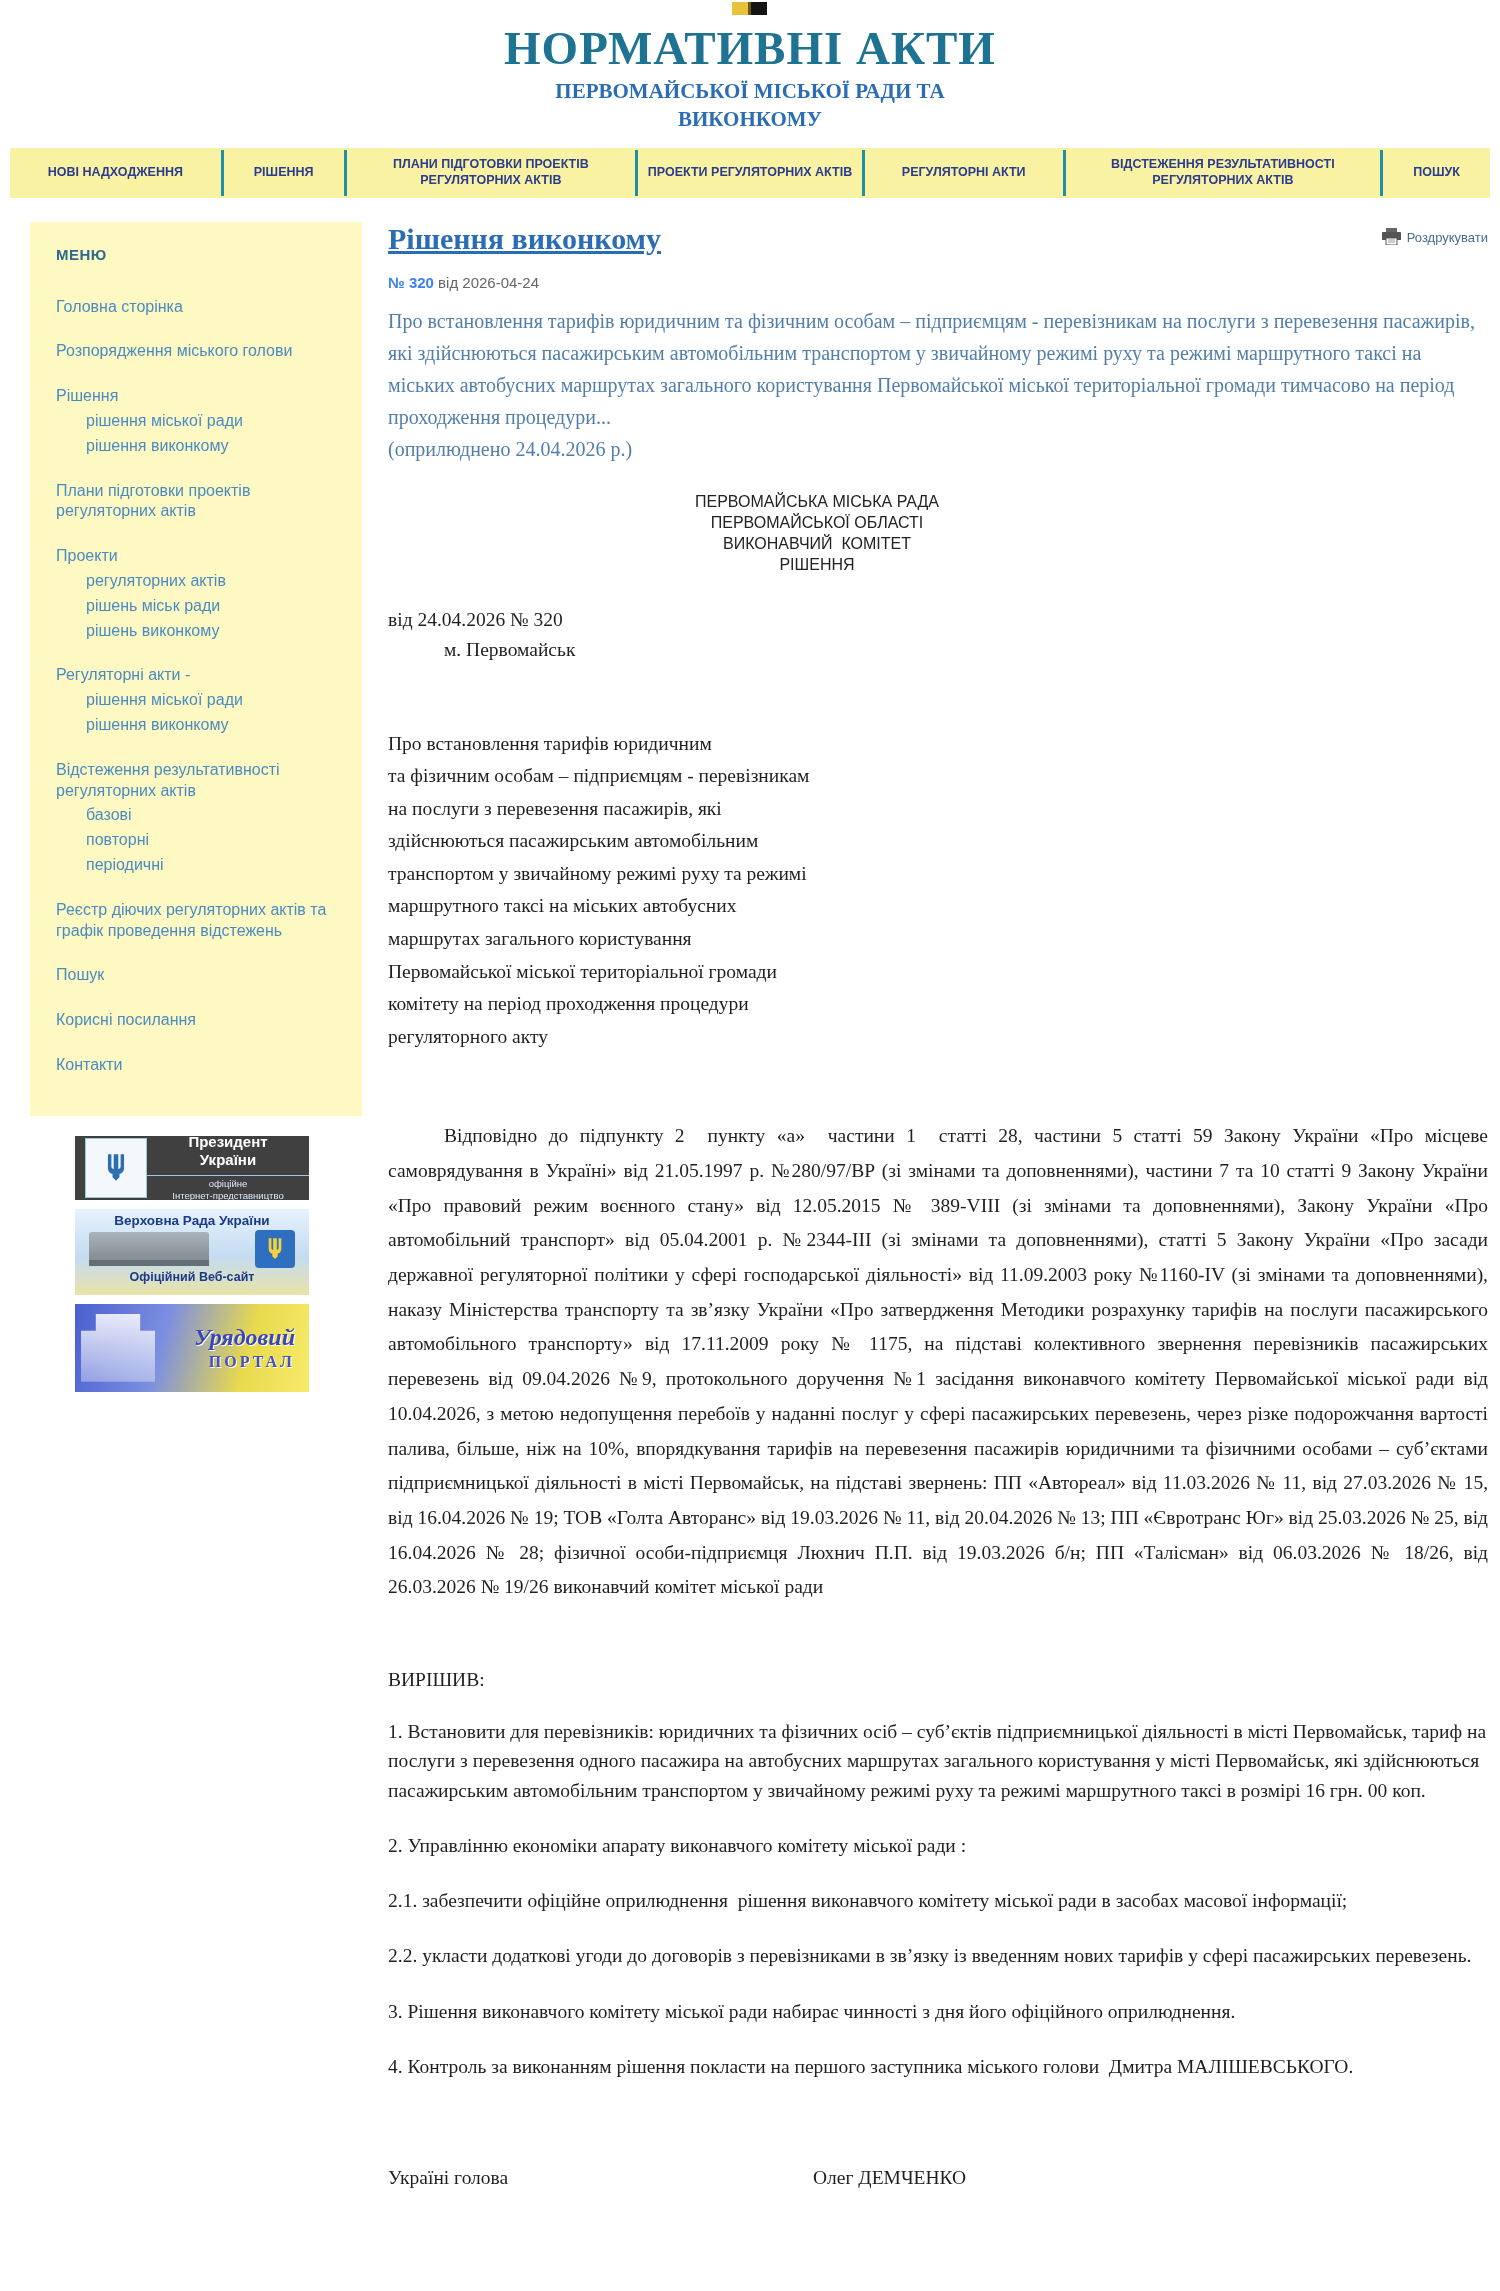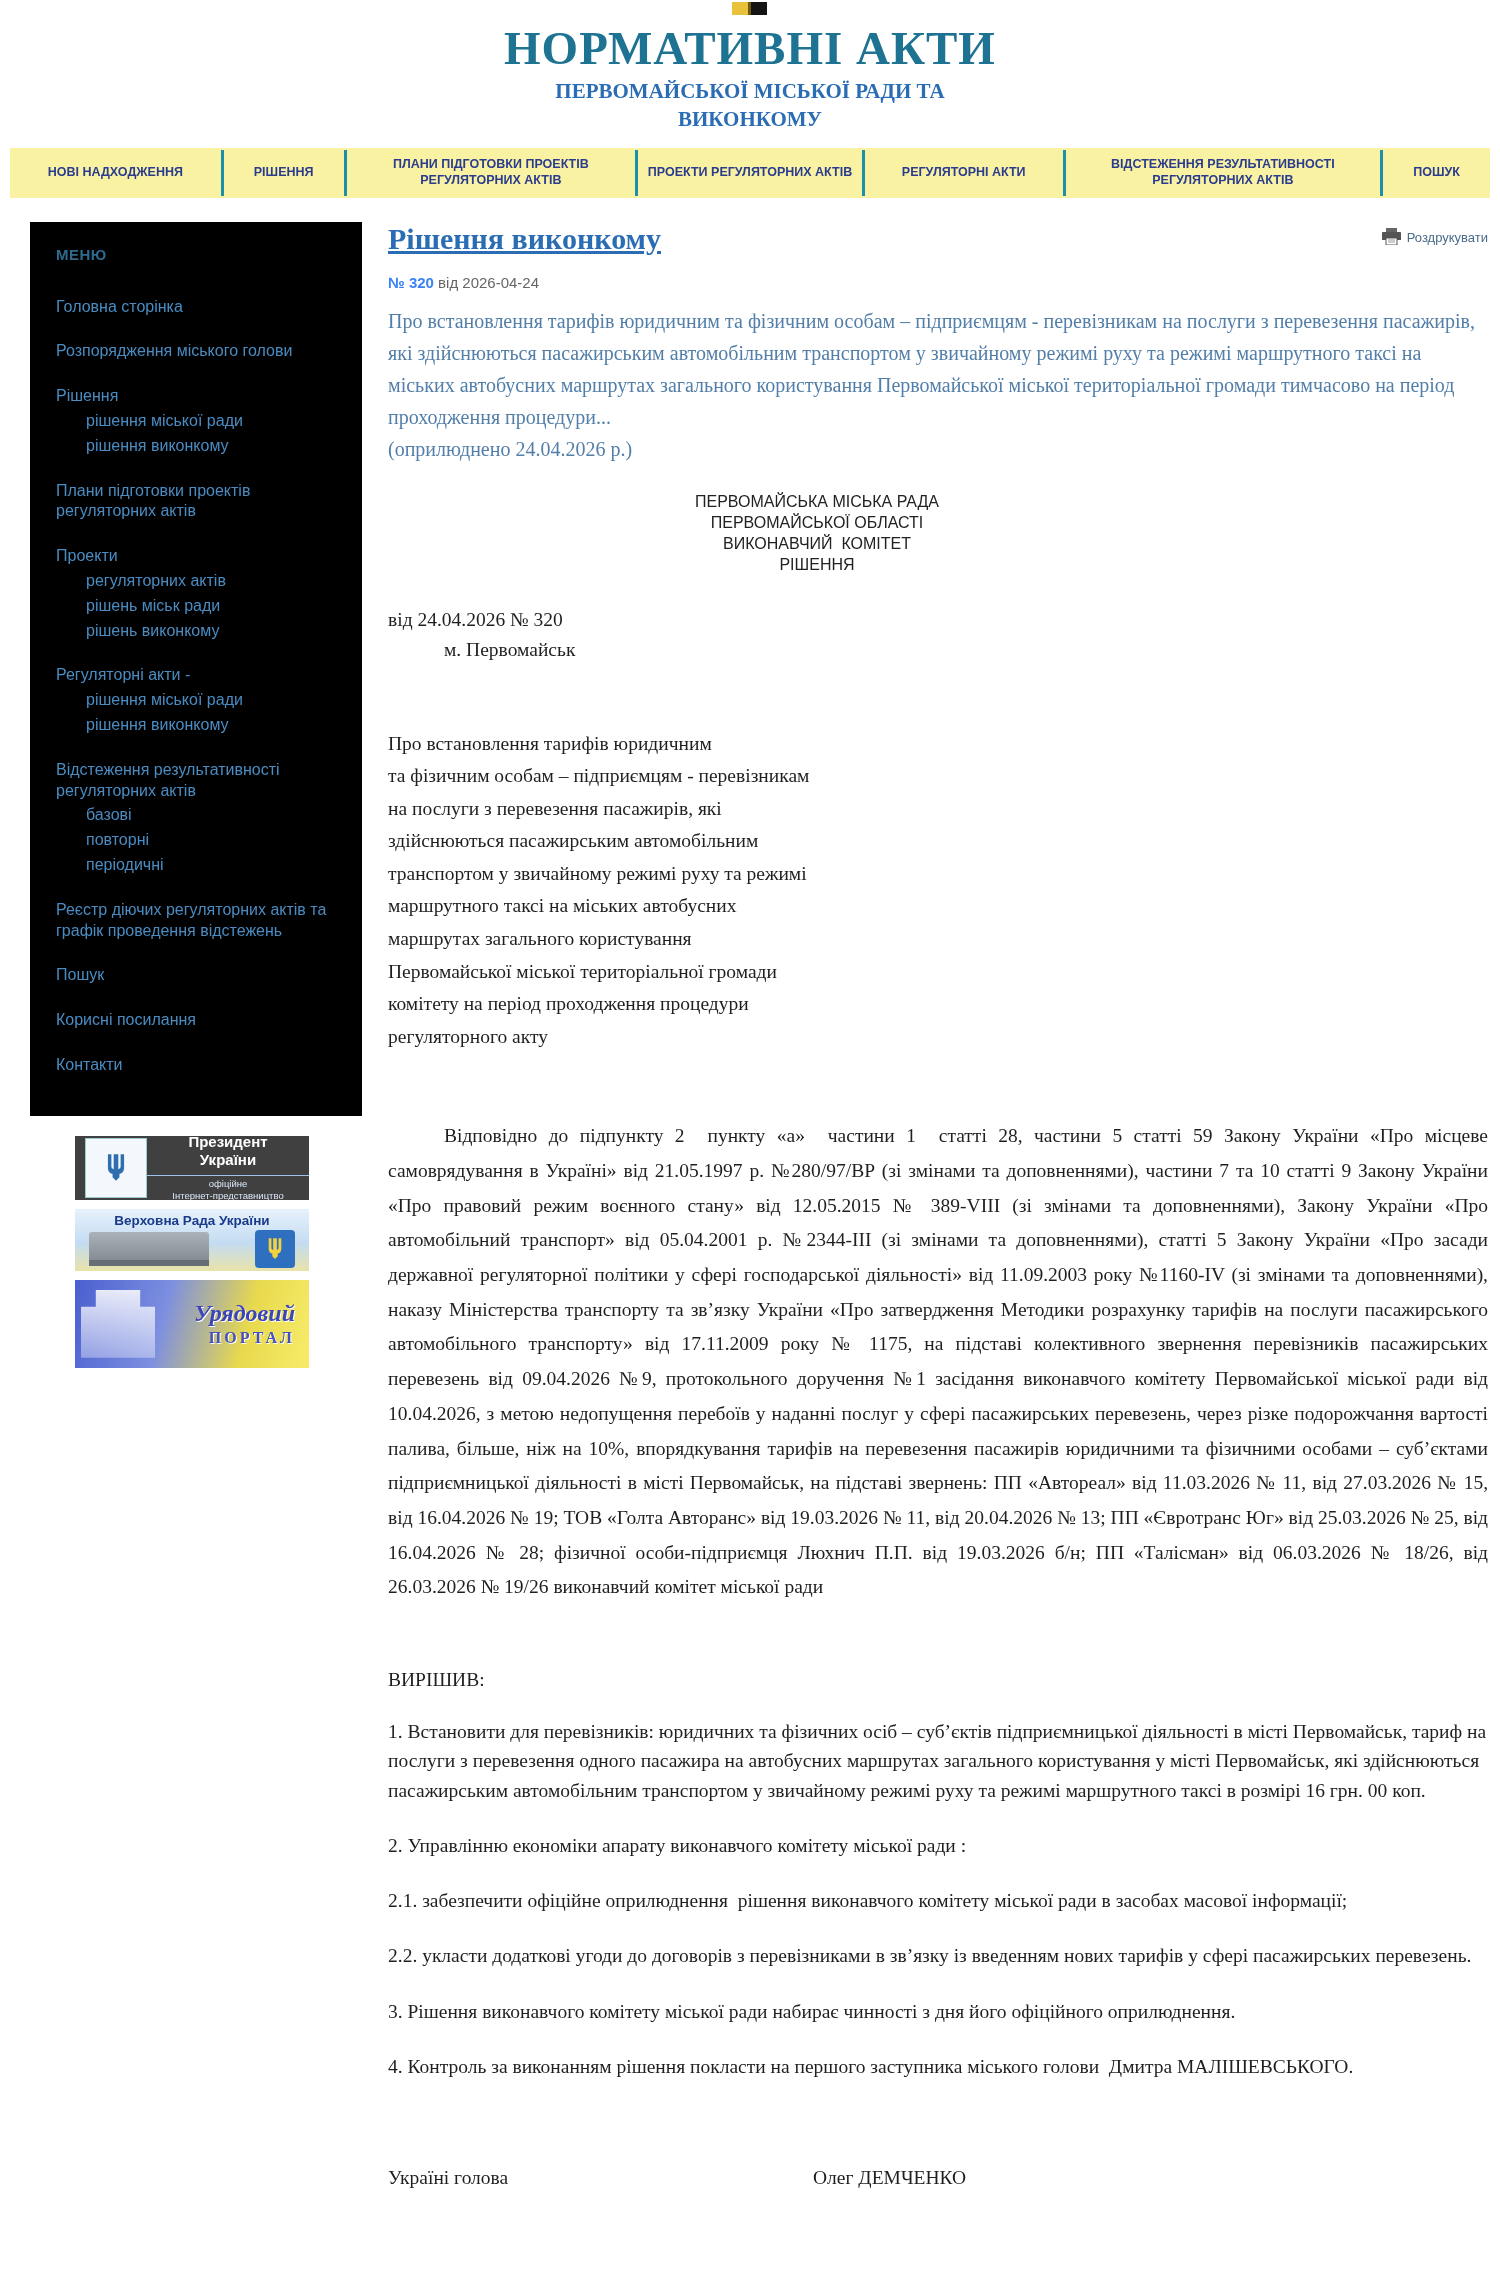--- a/index.html
+++ b/index.html
@@ -31,21 +31,21 @@
     display:flex; align-items:center; justify-content:center; text-align:center;
     font-family:"Liberation Sans", sans-serif; font-weight:bold; font-size:12.5px;
     color:#2b3c8f; line-height:1.25; padding:2px 8px; cursor:pointer;
   }
   .nav-divider { width:3px; background:#1d8fa6; margin:2px 0; }
   .ni1{flex:15;} .ni2{flex:8;} .ni3{flex:21;} .ni4{flex:16;} .ni5{flex:14;} .ni6{flex:23;} .ni7{flex:7;}
 
   
   .content { display:flex; align-items:flex-start; padding:24px 12px 0 30px; }
   .sidebar { width:332px; flex:none; }
-  .menu-panel { background:#000000; padding:24px 20px 40px 26px; min-height:790px; }
+  .menu-panel { background:#fef9c3; padding:24px 20px 40px 26px; min-height:790px; }
   .menu-title {
     font-family:"Liberation Sans", sans-serif; font-weight:bold; font-size:15px;
     color:#2d6a8e; letter-spacing:0.5px; margin-bottom:34px;
   }
   .menu-item {
     font-family:"Liberation Sans", sans-serif; font-size:16px; color:#4a8cc2;
     line-height:1.3; cursor:pointer;
   }
   .menu-item.lvl0 { margin-top:24px; }
   .menu-item.lvl0:first-child { margin-top:0; }
@@ -53,21 +53,21 @@
 
   
   .banners { margin:20px 0 0 45px; width:234px; }
   .banner { position:relative; margin-bottom:9px; cursor:pointer; overflow:hidden; }
   .banner-president { height:64px; background:#404040; display:flex; align-items:center; }
   .pres-card { width:62px; height:60px; background:#f4f8fc; margin-left:10px; border:1px solid #9cc;
                display:flex; align-items:center; justify-content:center; flex:none; }
   .pres-text { flex:1; text-align:center; color:#ffffff; font-family:"Liberation Sans", sans-serif; }
   .pres-text .t1 { font-size:15px; font-weight:bold; line-height:1.2; }
   .pres-text .t2 { font-size:9.5px; color:#dce9fb; margin-top:6px; line-height:1.25; border-top:1px solid #9fc3ea; padding-top:2px;}
-  .banner-rada { height:62px; background:linear-gradient(180deg,#e7f2fc 0%, #c4dcf2 55%, #e9e3a8 100%); padding:4px 6px; }
+  .banner-rada { height:86px; background:linear-gradient(180deg,#e7f2fc 0%, #c4dcf2 55%, #e9e3a8 100%); padding:4px 6px; }
   .rada-title { font-family:"Liberation Sans", sans-serif; font-weight:bold; font-size:13.5px; color:#1a3a8c; text-align:center; }
   .rada-mid { display:flex; align-items:center; justify-content:space-between; padding:2px 8px; }
   .rada-building { width:120px; height:34px; background:linear-gradient(180deg,#aab3ba,#7c858c); border-radius:3px 3px 0 0;
                    box-shadow:inset 0 -6px 0 #666e75; }
   .rada-emblem { width:40px; height:38px; background:#2f6fc0; border-radius:4px; display:flex; align-items:center; justify-content:center; }
   .rada-sub { font-family:"Liberation Sans", sans-serif; font-weight:bold; font-size:12.5px; color:#1a3a8c; text-align:center; }
   .banner-gov { height:88px; background:linear-gradient(105deg,#4a5fd0 0%, #7d8fe0 38%, #e8d94e 72%, #f7ec6a 100%);
                 display:flex; flex-direction:column; align-items:flex-end; justify-content:center; padding-right:14px; }
   .gov-building { position:absolute; left:6px; top:10px; width:74px; height:68px;
                   background:linear-gradient(180deg,rgba(255,255,255,.85),rgba(255,255,255,.35));

